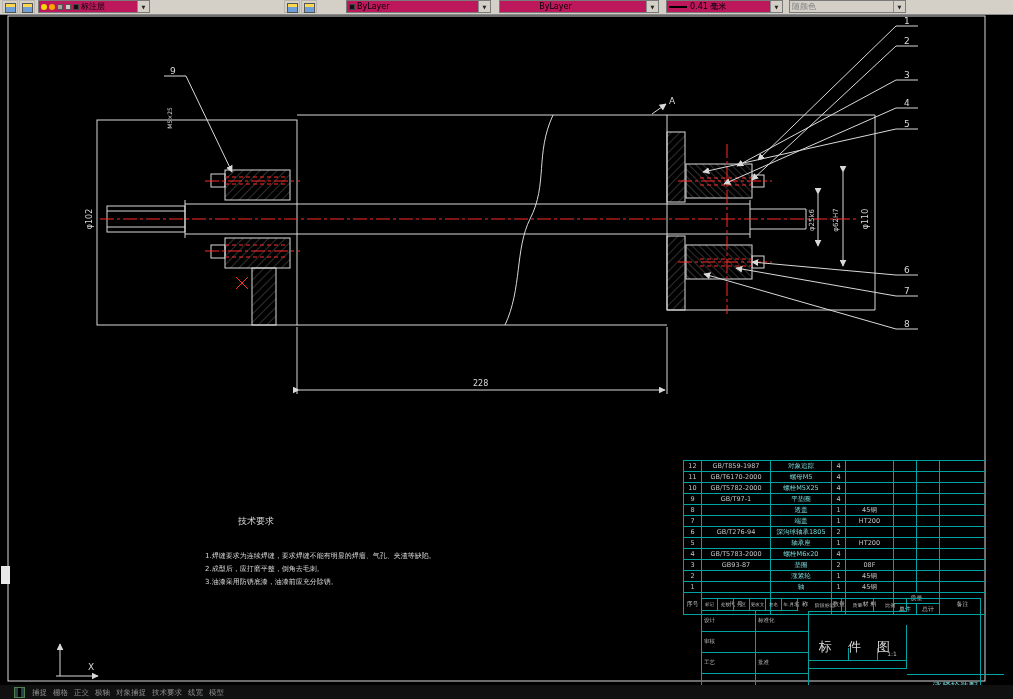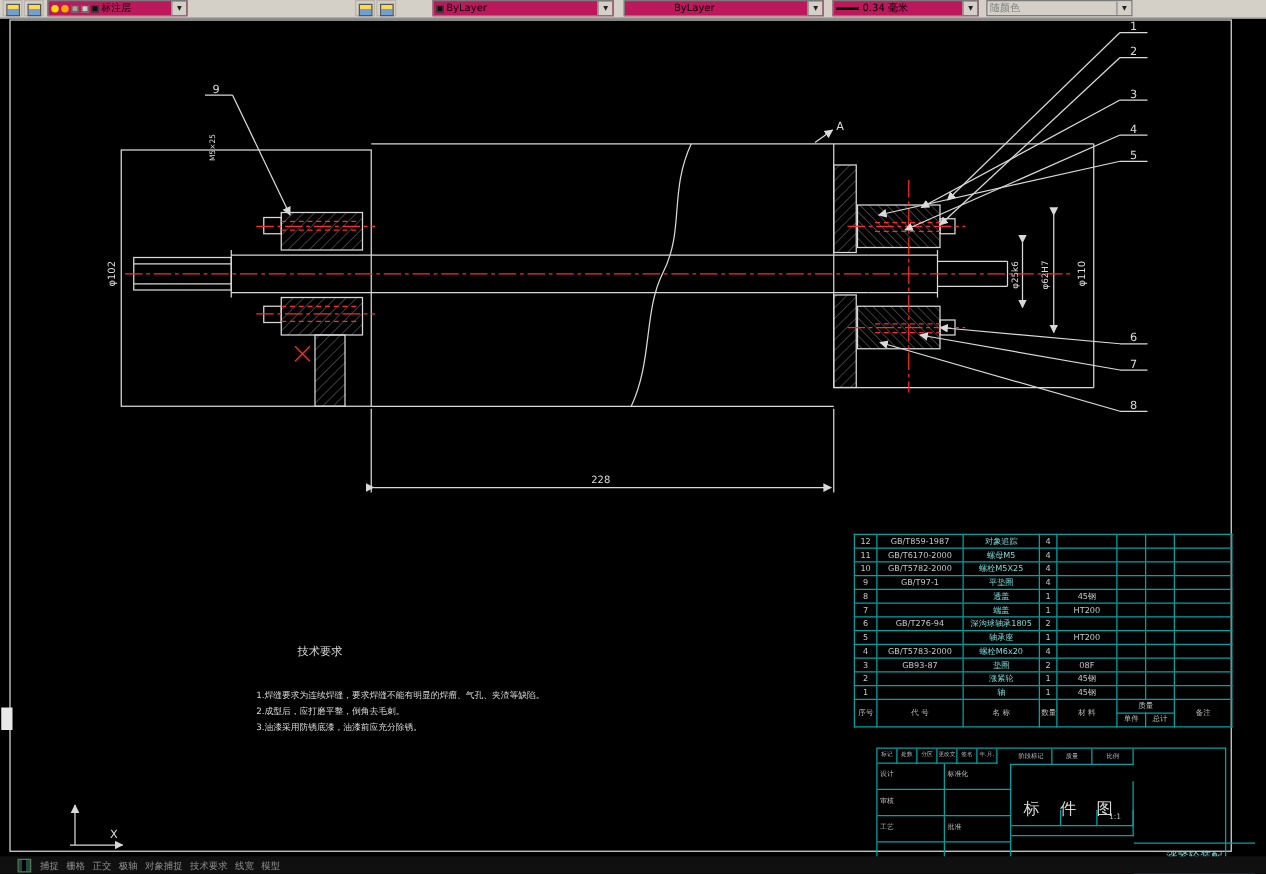--- a/index.html
+++ b/index.html
@@ -25,21 +25,21 @@
   .canvas{position:absolute;left:0;top:14px;width:1013px;height:671px;background:#000;}
   svg text{font-family:"DejaVu Sans","Liberation Sans",sans-serif;}
   .sw{stroke:#d9d9d9;stroke-width:1;fill:none;}
   .swf{stroke:#d9d9d9;stroke-width:1;fill:url(#hatch);}
   .swf2{stroke:#d9d9d9;stroke-width:1;fill:url(#hatch2);}
   .rc{stroke:#ff2a2a;stroke-width:1;fill:none;stroke-dasharray:14 3 3 3;}
   .rh{stroke:#ff2a2a;stroke-width:1;fill:none;stroke-dasharray:4 3;}
   .rs{stroke:#ff2a2a;stroke-width:1;fill:none;}
   .txt{fill:#d9d9d9;}
   
-  .bom{position:absolute;left:683px;top:413px;width:302px;z-index:3;}
+  .bom{position:absolute;left:683px;top:446px;width:302px;z-index:3;}
   .bom table{border-collapse:collapse;table-layout:fixed;width:302px;}
   .bom td{border:1px solid #00a2a2;font-size:6.5px;color:#c6c6c6;height:11px;line-height:10px;padding:0 1px;overflow:hidden;white-space:nowrap;text-align:center;box-sizing:border-box;}
   .bom td.nm{color:#7adada;}
   .bom .hdr td{font-size:6px;color:#bdbdbd;height:10px;}
   
   .tblock{position:absolute;left:701px;top:584px;width:280px;height:97px;border:1px solid #00a2a2;box-sizing:border-box;z-index:3;color:#bdbdbd;}
   .tblock .cell{position:absolute;border-right:1px solid #00a2a2;border-bottom:1px solid #00a2a2;box-sizing:border-box;overflow:hidden;white-space:nowrap;margin-top:36px;}
   .revrow{position:absolute;left:0;top:0;width:107px;height:12px;display:flex;}
   .revrow span{display:block;border-right:1px solid #00a2a2;border-bottom:1px solid #00a2a2;box-sizing:border-box;font-size:4.5px;line-height:11px;text-align:center;overflow:hidden;}
   .signgrid{position:absolute;left:0;top:12px;width:107px;height:83px;}
@@ -87,21 +87,21 @@
     <span class="arrow">▼</span>
   </div>
 
   <div class="combo" style="left:499px;width:160px;">
     <span style="margin:0 auto;">ByLayer</span>
     <span class="arrow">▼</span>
   </div>
 
   <div class="combo" style="left:666px;width:117px;">
     <span class="lw-sample"></span>
-    <span>0.34 毫米</span>
+    <span>0.41 毫米</span>
     <span class="arrow">▼</span>
   </div>
 
   <div class="combo disabled" style="left:789px;width:117px;">
     <span>随颜色</span>
     <span class="arrow">▼</span>
   </div>
 </div>
 
 <div class="canvas">

